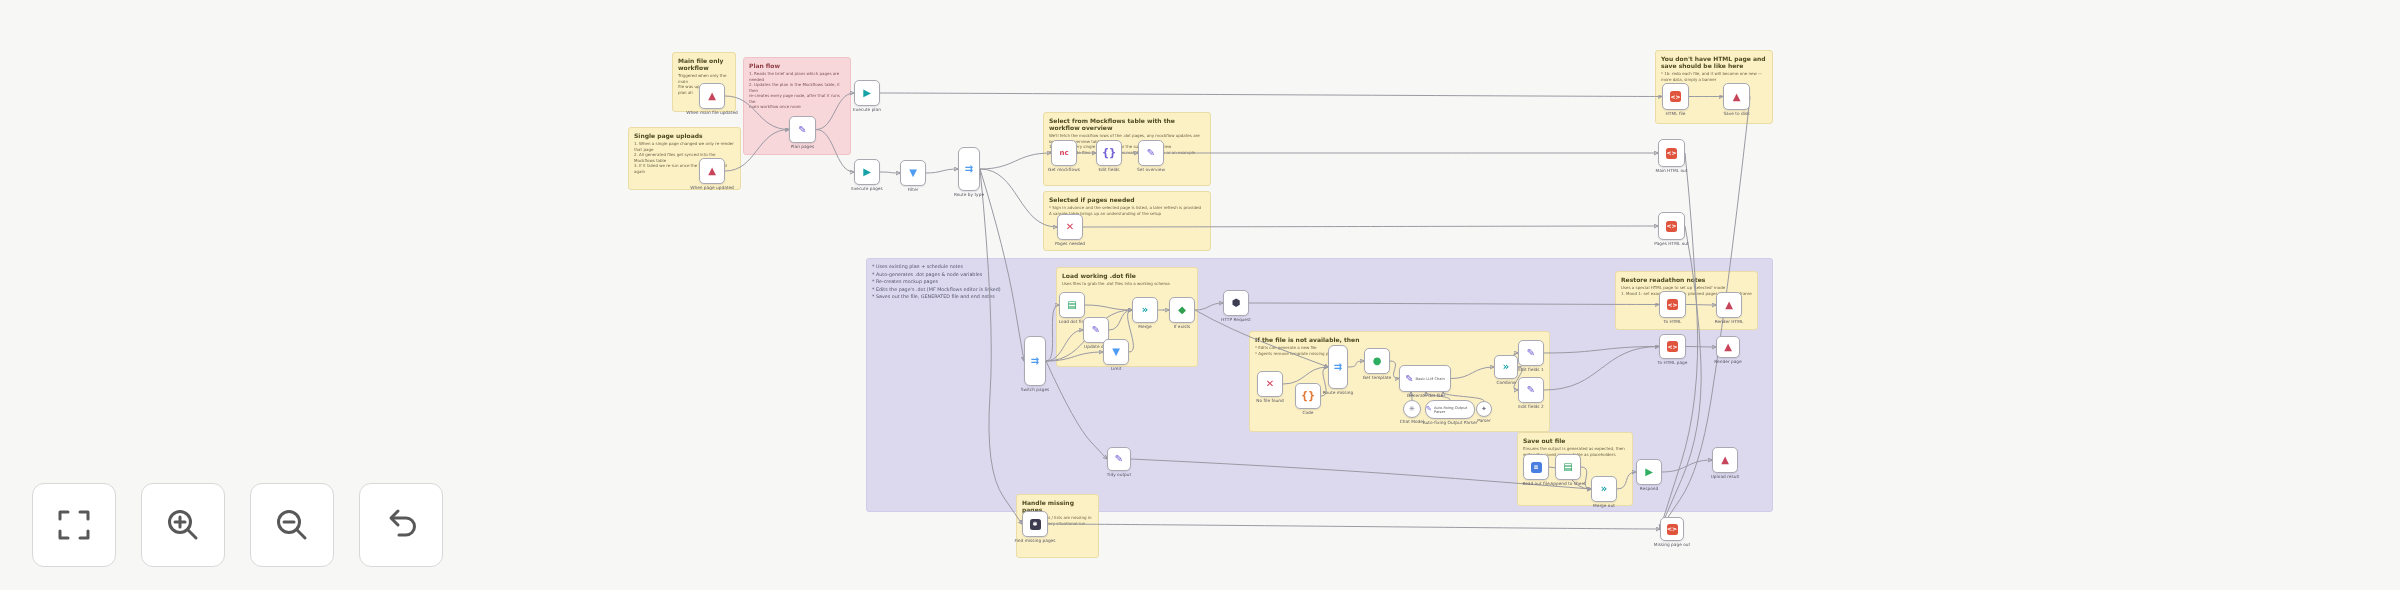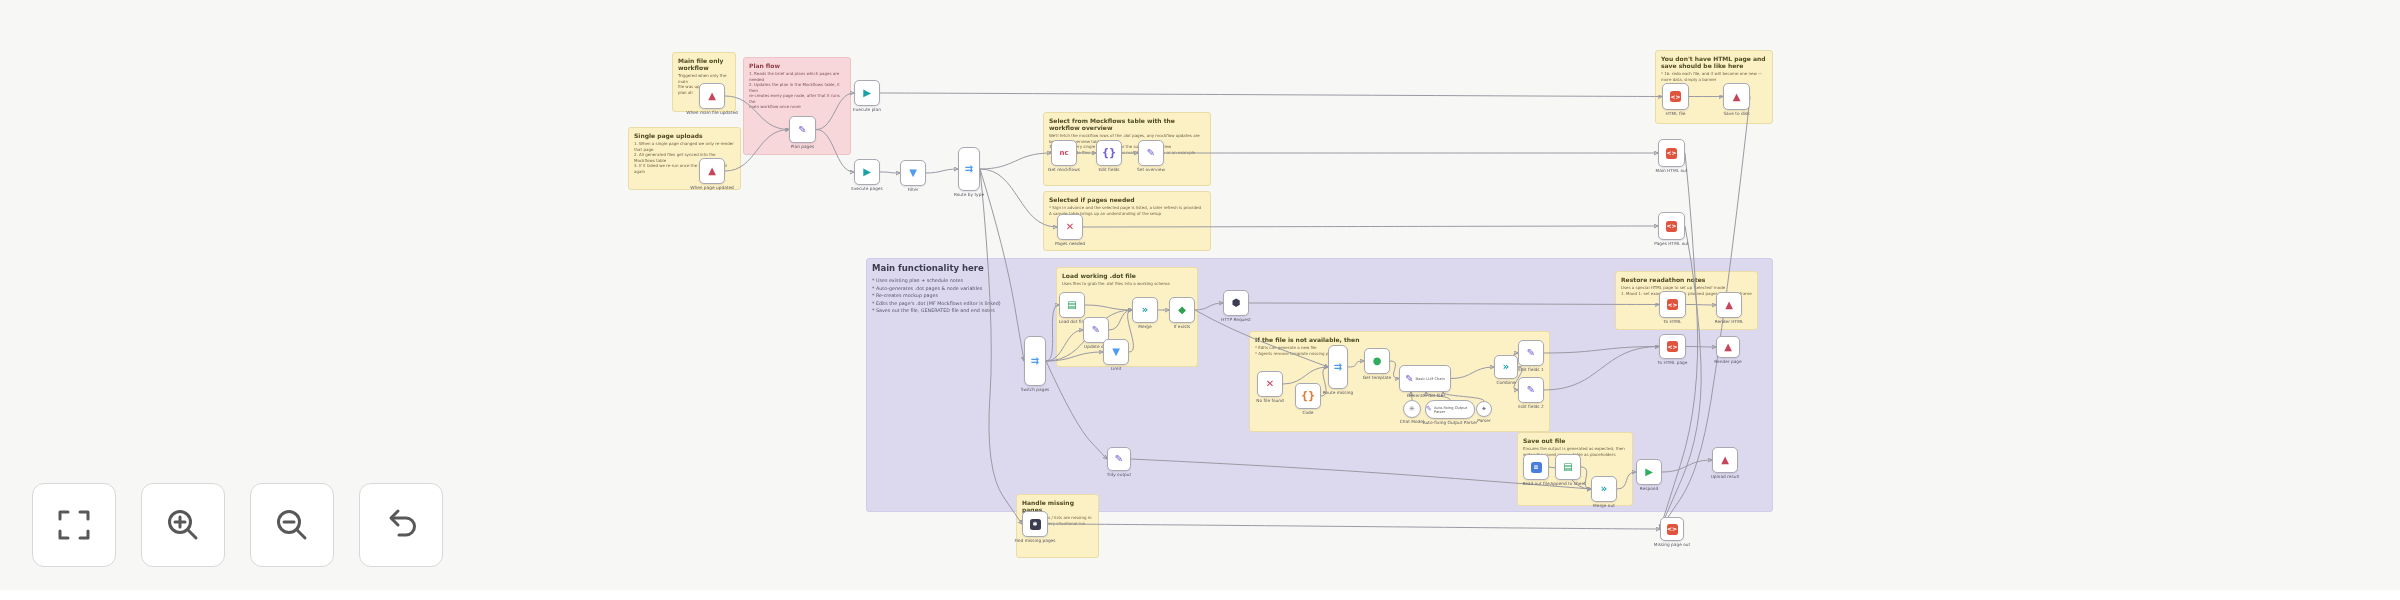--- a/index.html
+++ b/index.html
@@ -79,21 +79,20 @@
         <div class="nline">We'll fetch the mockflow rows of the .dot pages, any mockflow updates are kept in the overview table</div>
         <div class="nline">1. Creates every single node JSON for the sub page overview</div>
         <div class="nline">2. Creates node files in case variables match the program or an example</div>
       </div>
       <div class="note yellow" style="left: 1043px; top: 191px; width: 168px; height: 60px;">
         <div class="ntitle">Selected if pages needed</div>
         <div class="nline">* Sign in advance and the selected page is listed, a later refresh is provided</div>
         <div class="nline">   A sample table brings up an understanding of the setup</div>
       </div>
       <div class="note purple" style="left: 866px; top: 258px; width: 907px; height: 254px;">
-        <div class="ntitle">Main functionality here</div>
         <div class="nline">* Uses existing plan + schedule notes</div>
         <div class="nline">* Auto-generates .dot pages &amp; node variables</div>
         <div class="nline">* Re-creates mockup pages</div>
         <div class="nline">* Edits the page's .dot (MF Mockflows editor is linked)</div>
         <div class="nline">* Saves out the file, GENERATED file and end notes</div>
       </div>
       <div class="note yellow" style="left: 1056px; top: 267px; width: 142px; height: 100px;">
         <div class="ntitle">Load working .dot file</div>
         <div class="nline">Uses files to grab the .dot files into a working schema</div>
       </div>

